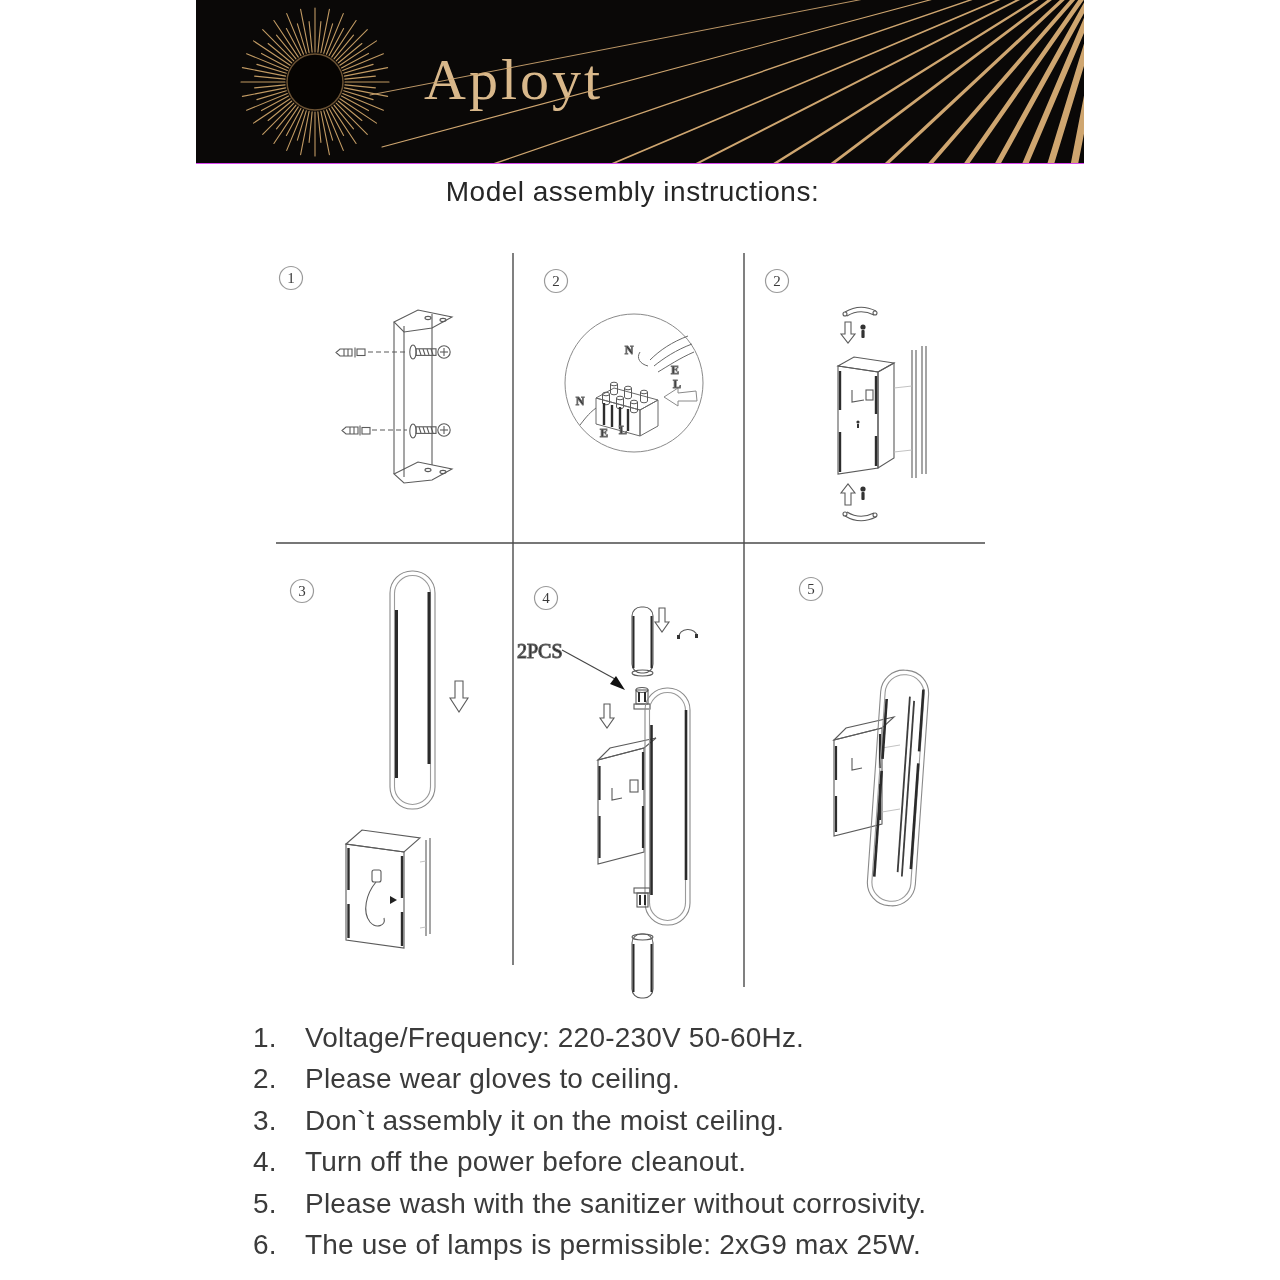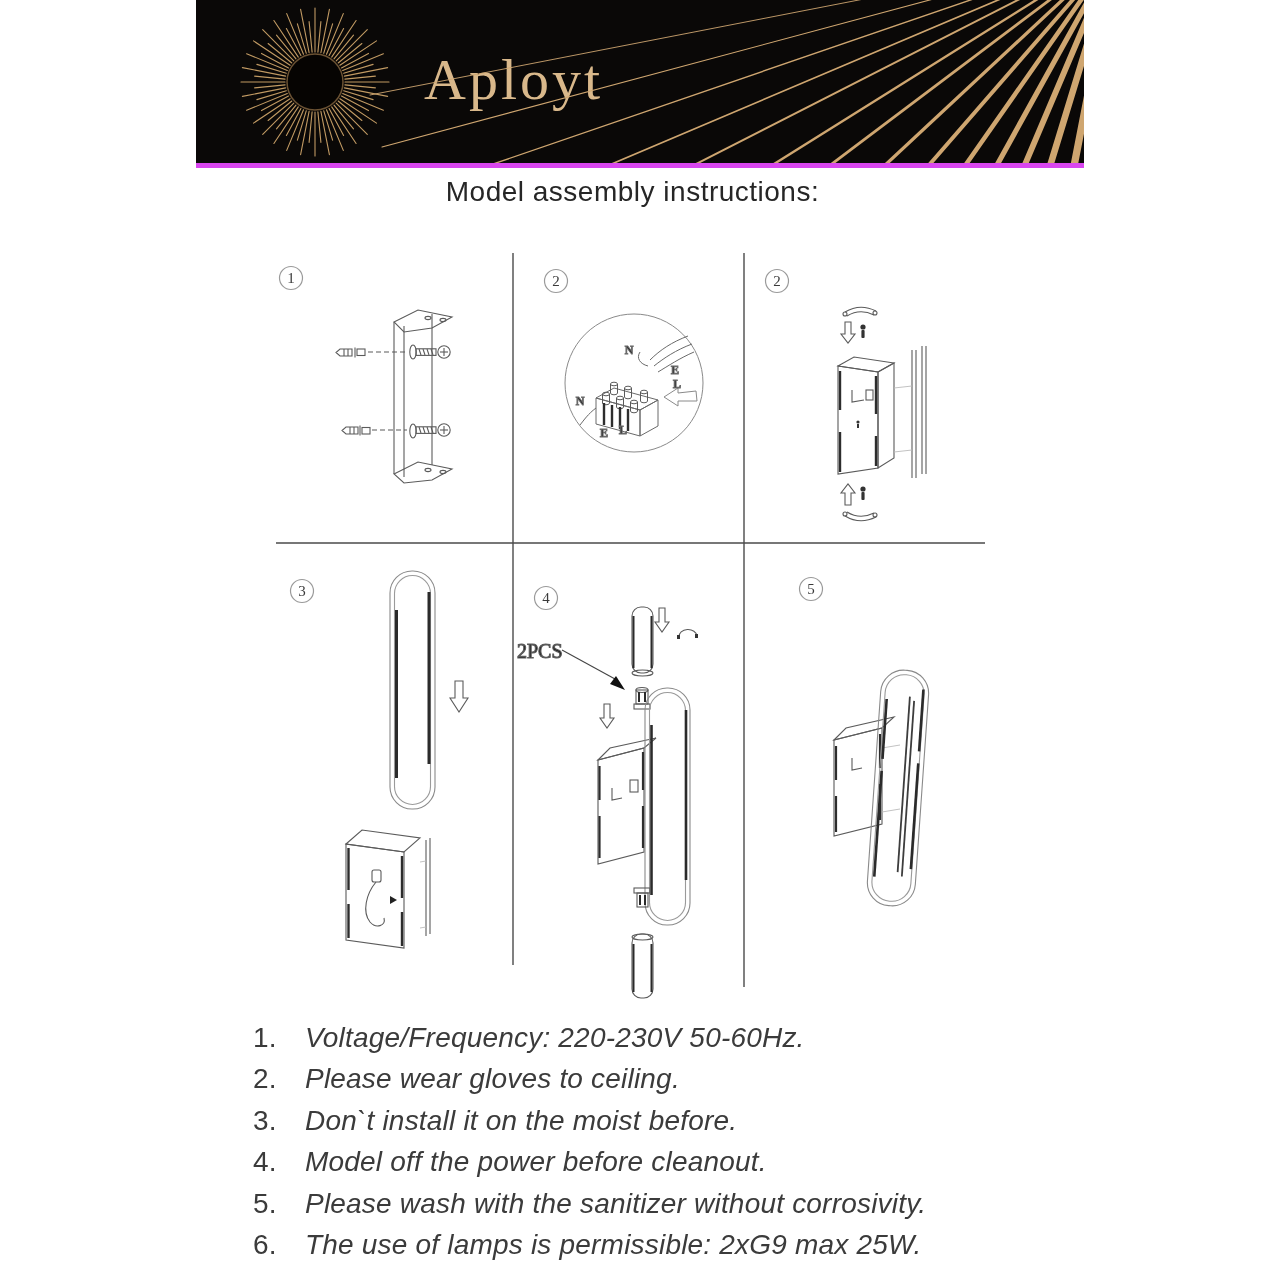--- a/index.html
+++ b/index.html
@@ -1,39 +1,39 @@
 <!DOCTYPE html>
 <html><head>
 <meta charset="utf-8">
 <style>
   html,body{margin:0;padding:0;background:#ffffff;}
   .page{position:relative;width:1280px;height:1280px;background:#ffffff;overflow:hidden;
         font-family:"Liberation Sans",sans-serif;}
   
   .banner{position:absolute;left:196px;top:0;width:888px;height:163px;background:#0a0807;
-          overflow:hidden;border-bottom:5px solid #d946ef;}
+          overflow:hidden;border-bottom:1px solid #d946ef;}
   .burst-svg{position:absolute;left:34px;top:0px;}
   .brand{position:absolute;left:228px;top:46px;font-family:"Liberation Serif",serif;
          font-size:58px;font-weight:400;color:#d9b88b;letter-spacing:3px;}
   .fan-svg{position:absolute;left:0;top:0;}
   
   .title-block{position:absolute;left:0;top:176px;width:1265px;text-align:center;color:#262626;}
   .title-line1{font-size:28px;letter-spacing:.5px;}
   .title-line2{font-size:27px;margin-top:5px;letter-spacing:1px;}
   
   .diagram-svg{position:absolute;left:0;top:0;}
   .badge-text{font-family:"Liberation Serif",serif;font-size:15px;fill:#3a3a3a;}
   .wire-label{font-family:"Liberation Serif",serif;font-size:12px;font-weight:bold;fill:#222;}
   .pcs-label{font-family:"Liberation Serif",serif;font-size:20px;fill:#1e1e1e;}
   
   .instructions{position:absolute;left:253px;top:1022px;width:840px;color:#3b3b3b;
                 font-size:28px;letter-spacing:.2px;}
   .inst-row{display:flex;line-height:1.16;margin-bottom:9px;}
   .inst-num{flex:none;width:52px;}
-  .inst-text{flex:1;font-style:italic;}
+  .inst-text{flex:1;}
 </style>
 </head>
 <body>
 
 <div class="page">
 
   <div class="banner">
     <svg class="burst-svg" width="170" height="163" viewBox="0 0 170 163">
       <circle cx="85" cy="82" r="29" fill="#060402"></circle>
       <circle cx="85" cy="82" r="28" fill="none" stroke="#6b5233" stroke-width="1.5"></circle>
@@ -448,25 +448,25 @@
     <div class="inst-row">
       <span class="inst-num">1.</span>
       <span class="inst-text">Voltage/Frequency: 220-230V 50-60Hz.</span>
     </div>
     <div class="inst-row">
       <span class="inst-num">2.</span>
       <span class="inst-text">Please wear gloves to ceiling.</span>
     </div>
     <div class="inst-row">
       <span class="inst-num">3.</span>
-      <span class="inst-text">Don`t install it on the moist before.</span>
+      <span class="inst-text">Don`t assembly it on the moist ceiling.</span>
     </div>
     <div class="inst-row">
       <span class="inst-num">4.</span>
-      <span class="inst-text">Model off the power before cleanout.</span>
+      <span class="inst-text">Turn off the power before cleanout.</span>
     </div>
     <div class="inst-row">
       <span class="inst-num">5.</span>
       <span class="inst-text">Please wash with the sanitizer without corrosivity.</span>
     </div>
     <div class="inst-row">
       <span class="inst-num">6.</span>
       <span class="inst-text">The use of lamps is permissible: 2xG9 max 25W.</span>
     </div>
   </div>

